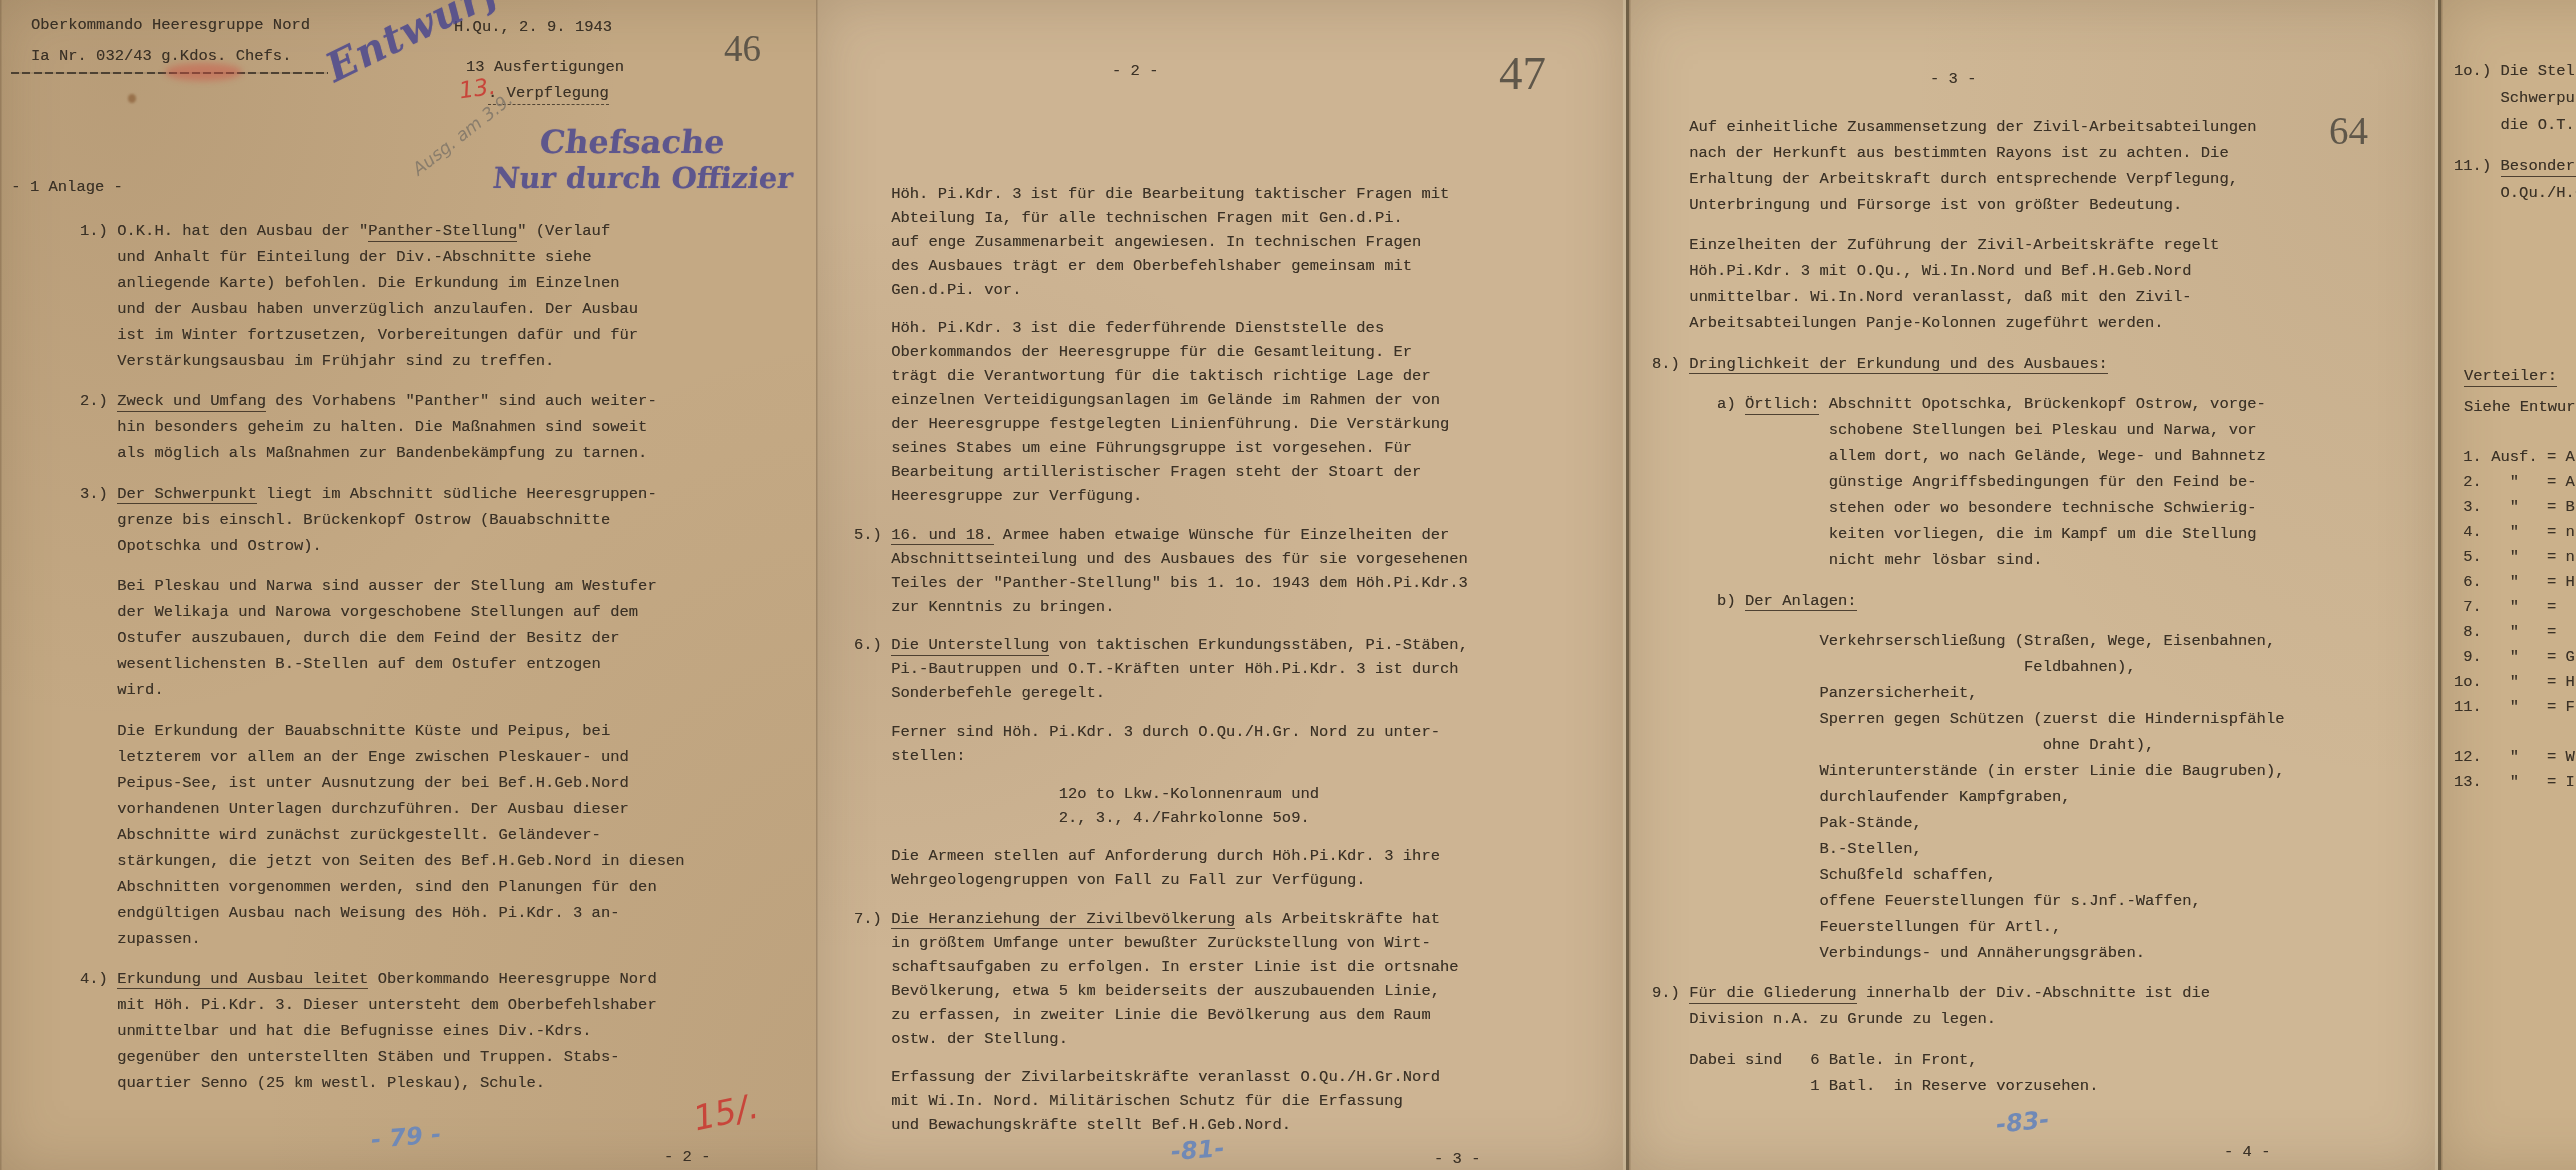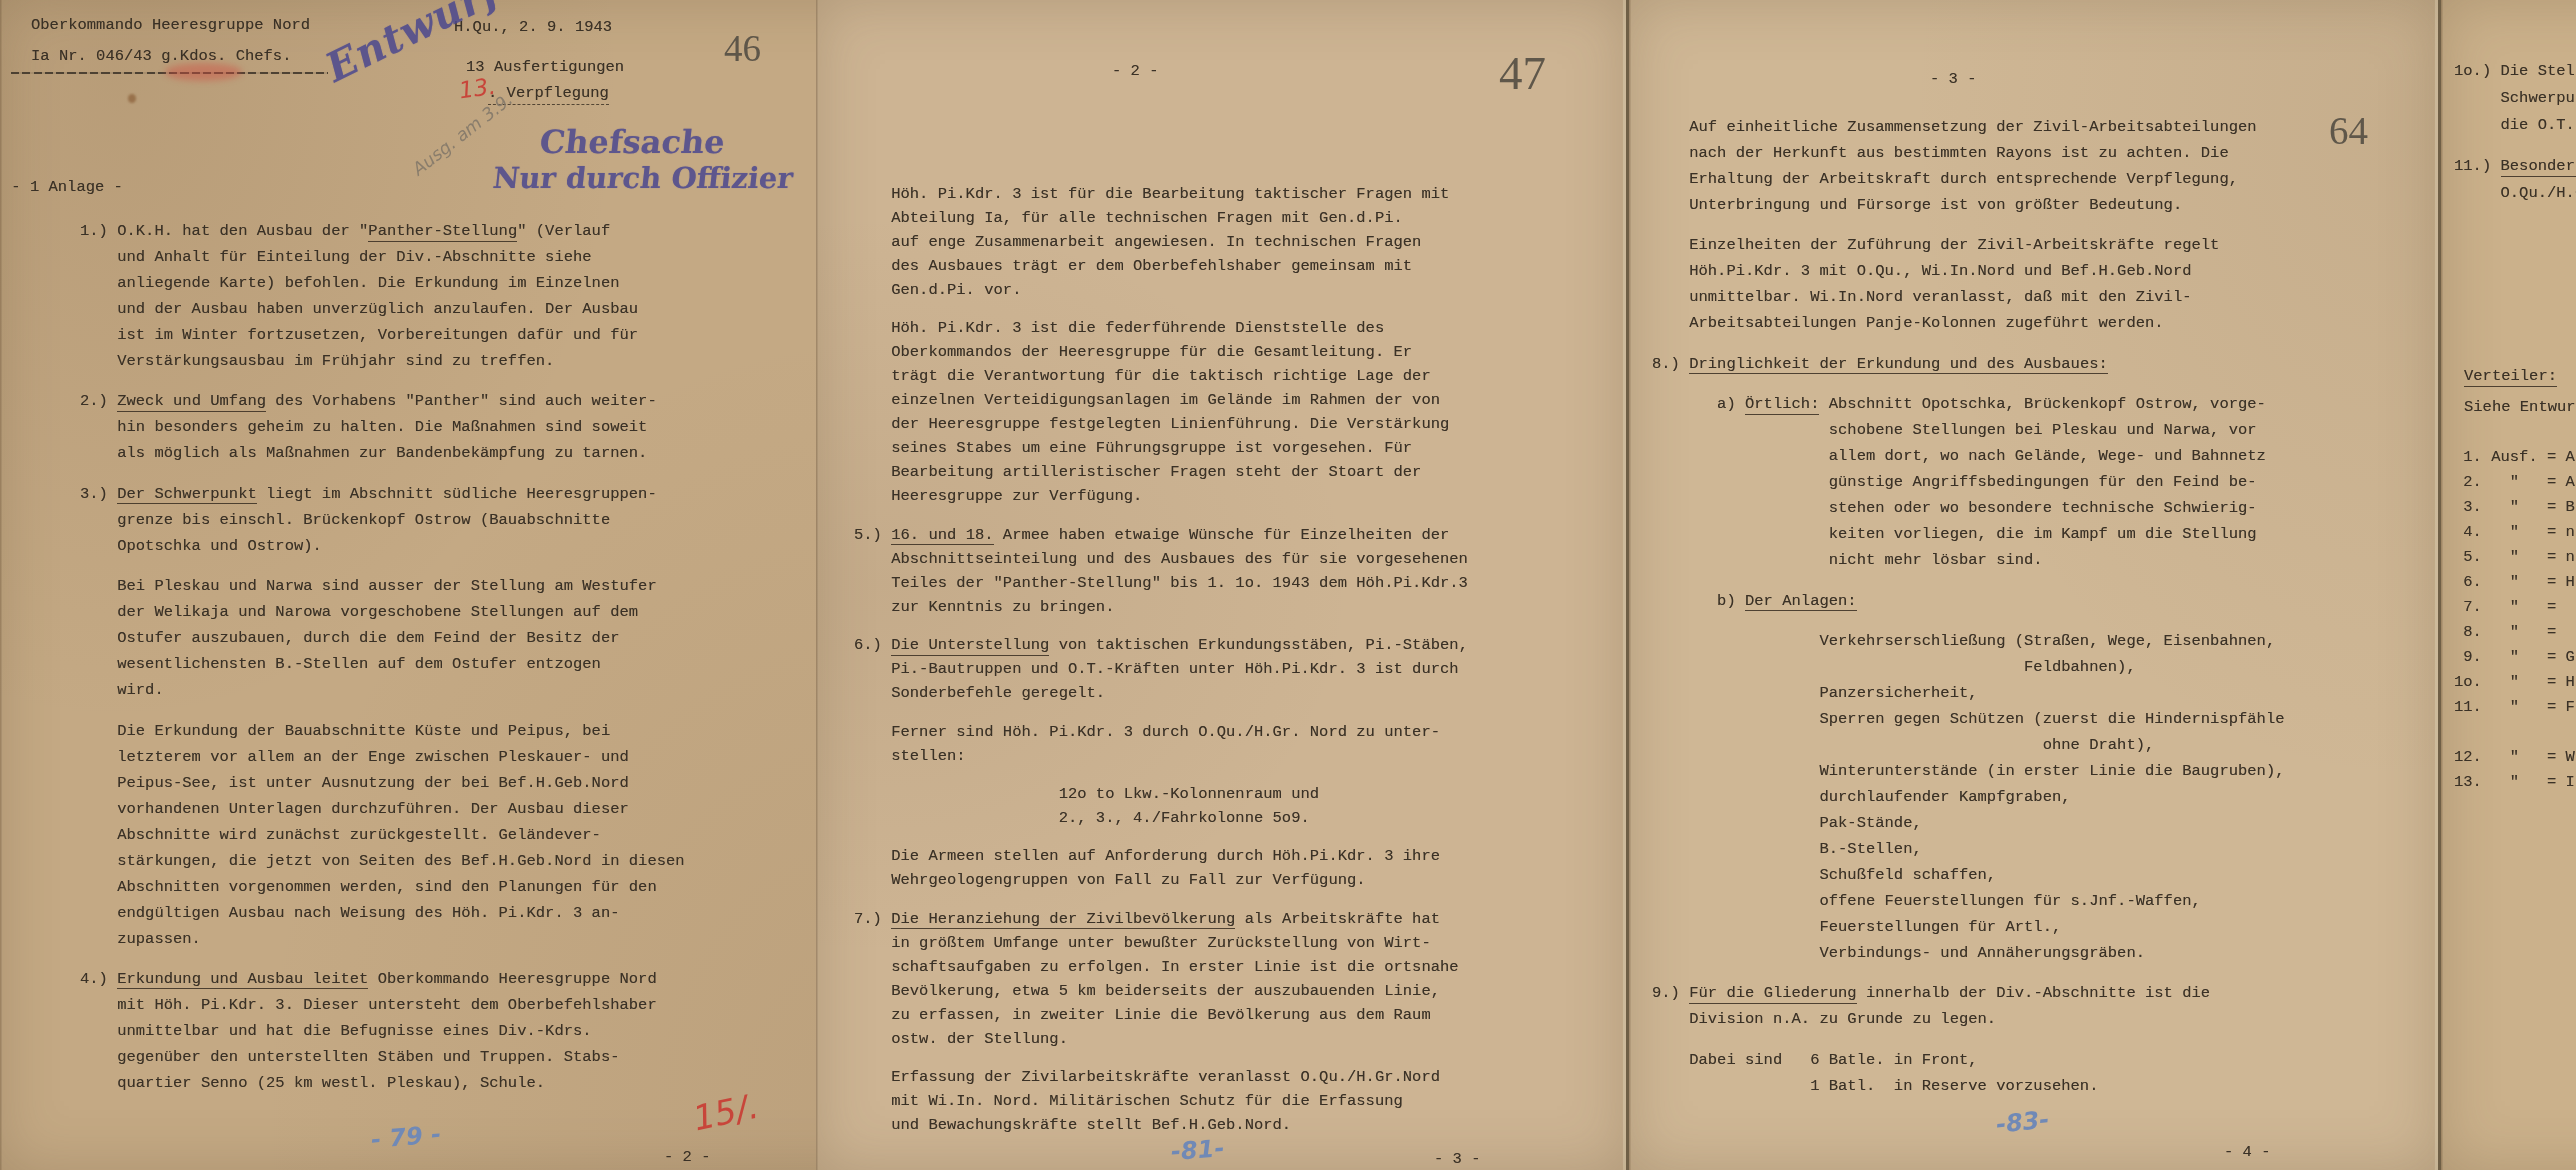--- a/index.html
+++ b/index.html
@@ -40,21 +40,21 @@
   .smudge{position:absolute;border-radius:50%;}
   svg{position:absolute;left:0;top:0;}
 </style>
 </head>
 <body>
 
 <div id="doc">
 
   <div class="page" id="p1">
     <div class="t" style="left:31px;top:15.5px">Oberkommando Heeresgruppe Nord</div>
-    <div class="t" style="left:31px;top:47px">Ia Nr. 046/43 g.Kdos. Chefs.</div>
+    <div class="t" style="left:31px;top:47px">Ia Nr. 032/43 g.Kdos. Chefs.</div>
     <div class="rule" style="left:11.3px;top:72px;width:317px"></div>
     <div class="smudge" style="left:165px;top:63px;width:77px;height:17.5px;background:rgba(206,80,66,.45);filter:blur(3.1px);"></div>
     <div class="smudge" style="left:128px;top:94px;width:8.2px;height:9.3px;background:rgba(120,70,30,.5);filter:blur(1px);"></div>
 
     <div class="t" style="left:454px;top:17.5px">H.Qu., 2. 9. 1943</div>
     <div class="folio-num" style="left:724px;top:27px;font-size:37px">46</div>
     <div class="t" style="left:466px;top:58px">13 Ausfertigungen</div>
     <div class="hand red" style="left:459px;top:75px;font-size:23px;transform:rotate(-8deg)">13.</div>
     <div class="t dashedline" style="left:488px;top:84px">. Verpflegung</div>
     <div class="hand pencil" style="left:402px;top:124px;font-size:17.5px;transform:rotate(-38deg)">Ausg. am 3.9.</div>

